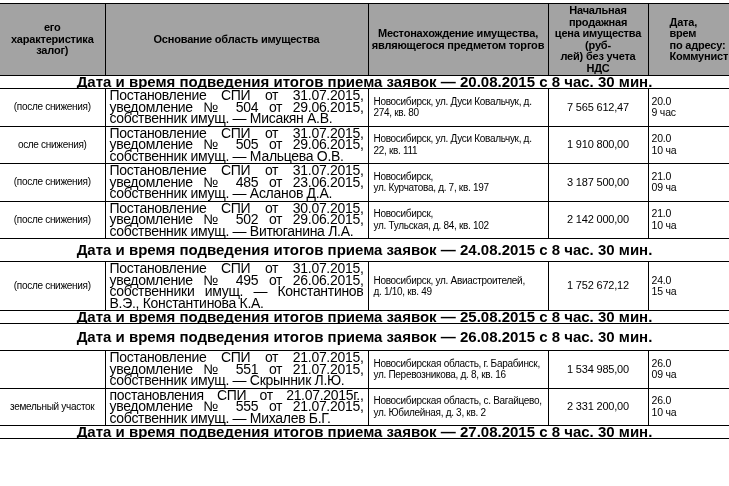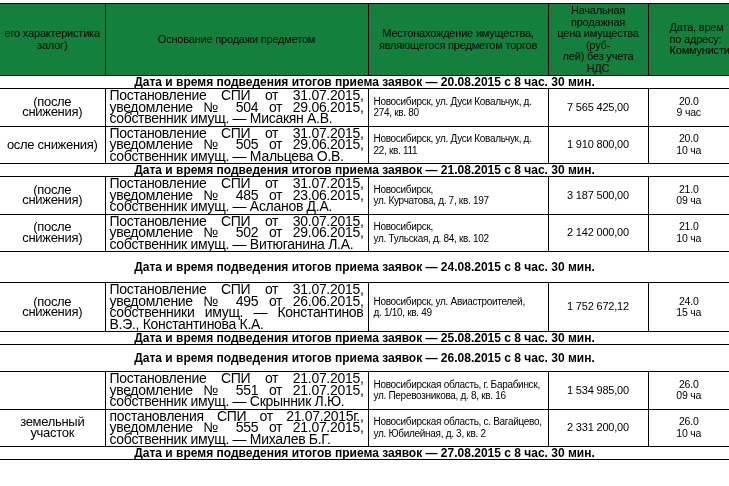--- a/index.html
+++ b/index.html
@@ -9,119 +9,116 @@
   }
   .top-sliver{height:3px;background:#ffffff;}
   table{border-collapse:collapse;table-layout:fixed;width:729px;}
   td,th{
     border:1px solid #000;overflow:hidden;vertical-align:middle;
     padding:1px 3px;line-height:11.5px;
   }
   tr > *:first-child{border-left:none;}
   tr > *:last-child{border-right:none;}
   th{
-    background:#15803d;font-weight:normal;font-size:11px;text-align:center;
+    background:#a3a3a3;font-weight:bold;font-size:11px;text-align:center;
     white-space:pre-line;letter-spacing:-0.2px;
   }
   th.h-date{text-align:left;padding-left:21px;}
   tr.bar td{
-    border-left:none;border-right:none;font-weight:bold;font-size:12px;
+    border-left:none;border-right:none;font-weight:bold;font-size:15px;
     text-align:center;padding:0;line-height:12px;
   }
   td.desc{
-    font-size:13px;text-align:center;white-space:pre-line;
+    font-size:10px;text-align:center;white-space:pre-line;
     letter-spacing:-0.3px;line-height:10.5px;padding:0 2px;
   }
   td.basis{
     font-size:14px;text-align:justify;letter-spacing:-0.3px;padding:1px 4px;
   }
   td.loc{
     font-size:10px;text-align:left;white-space:pre-line;
     letter-spacing:-0.3px;padding-left:5px;
   }
   td.price{font-size:11px;text-align:center;letter-spacing:-0.2px;}
   td.date{
-    font-size:10.5px;text-align:center;white-space:pre-line;
+    font-size:10.5px;white-space:pre-line;
     letter-spacing:-0.2px;line-height:11.5px;
   }
 </style>
 </head>
 <body>
 
 <div class="top-sliver"></div>
 
 <table>
   <colgroup>
     <col style="width:105px">
       <col style="width:263px">
       <col style="width:180px">
     <col style="width:100px">
       <col style="width:81px">
   </colgroup>
   <thead>
     <tr style="height:41px">
       <th>его характеристика
 залог)</th>
-      <th>Основание продажи предметом</th>
+      <th>Основание область имущества</th>
       <th>Местонахождение имущества,
 являющегося предметом торгов</th>
       <th>Начальная продажная
 цена имущества (руб-
 лей) без учета НДС</th>
       <th class="h-date">Дата, врем
 по адресу:
 Коммунисти</th>
     </tr>
   </thead>
   <tbody>
     <tr class="bar" style="height:13px">
       <td colspan="5">Дата и время подведения итогов приема заявок — 20.08.2015 с 8 час. 30 мин.</td>
     </tr>
     <tr style="height:25px">
       <td class="desc">(после снижения)</td>
       <td class="basis">Постановление СПИ от 31.07.2015, уведомление № 504 от 29.06.2015, собственник имущ. — Мисакян А.В.</td>
       <td class="loc">Новосибирск, ул. Дуси Ковальчук, д.
 274, кв. 80</td>
-      <td class="price">7 565 425,00</td>
+      <td class="price">7 565 612,47</td>
       <td class="date">20.0
 9 час</td>
     </tr>
     <tr style="height:25px">
       <td class="desc">осле снижения)</td>
       <td class="basis">Постановление СПИ от 31.07.2015, уведомление № 505 от 29.06.2015, собственник имущ. — Мальцева О.В.</td>
       <td class="loc">Новосибирск, ул. Дуси Ковальчук, д.
 22, кв. 111</td>
       <td class="price">1 910 800,00</td>
       <td class="date">20.0
 10 ча</td>
     </tr>
 
-    <tr class="bar" style="height:13px">
-      <td colspan="5">Дата и время подведения итогов приема заявок — 21.08.2015 с 8 час. 30 мин.</td>
-    </tr>
     <tr style="height:25px">
       <td class="desc">(после снижения)</td>
       <td class="basis">Постановление СПИ от 31.07.2015, уведомление № 485 от 23.06.2015, собственник имущ. — Асланов Д.А.</td>
       <td class="loc">Новосибирск,
 ул. Курчатова, д. 7, кв. 197</td>
       <td class="price">3 187 500,00</td>
       <td class="date">21.0
 09 ча</td>
     </tr>
     <tr style="height:25px">
       <td class="desc">(после снижения)</td>
       <td class="basis">Постановление СПИ от 30.07.2015, уведомление № 502 от 29.06.2015, собственник имущ. — Витюганина Л.А.</td>
       <td class="loc">Новосибирск,
 ул. Тульская, д. 84, кв. 102</td>
       <td class="price">2 142 000,00</td>
       <td class="date">21.0
 10 ча</td>
     </tr>
 
-    <tr class="bar" style="height:31px">
+    <tr class="bar" style="height:23px">
       <td colspan="5">Дата и время подведения итогов приема заявок — 24.08.2015 с 8 час. 30 мин.</td>
     </tr>
     <tr style="height:40px">
       <td class="desc">(после снижения)</td>
       <td class="basis">Постановление СПИ от 31.07.2015, уведомление № 495 от 26.06.2015, собственники имущ. — Константинов В.Э., Константинова К.А.</td>
       <td class="loc">Новосибирск, ул. Авиастроителей,
 д. 1/10, кв. 49</td>
       <td class="price">1 752 672,12</td>
       <td class="date">24.0
 15 ча</td>

